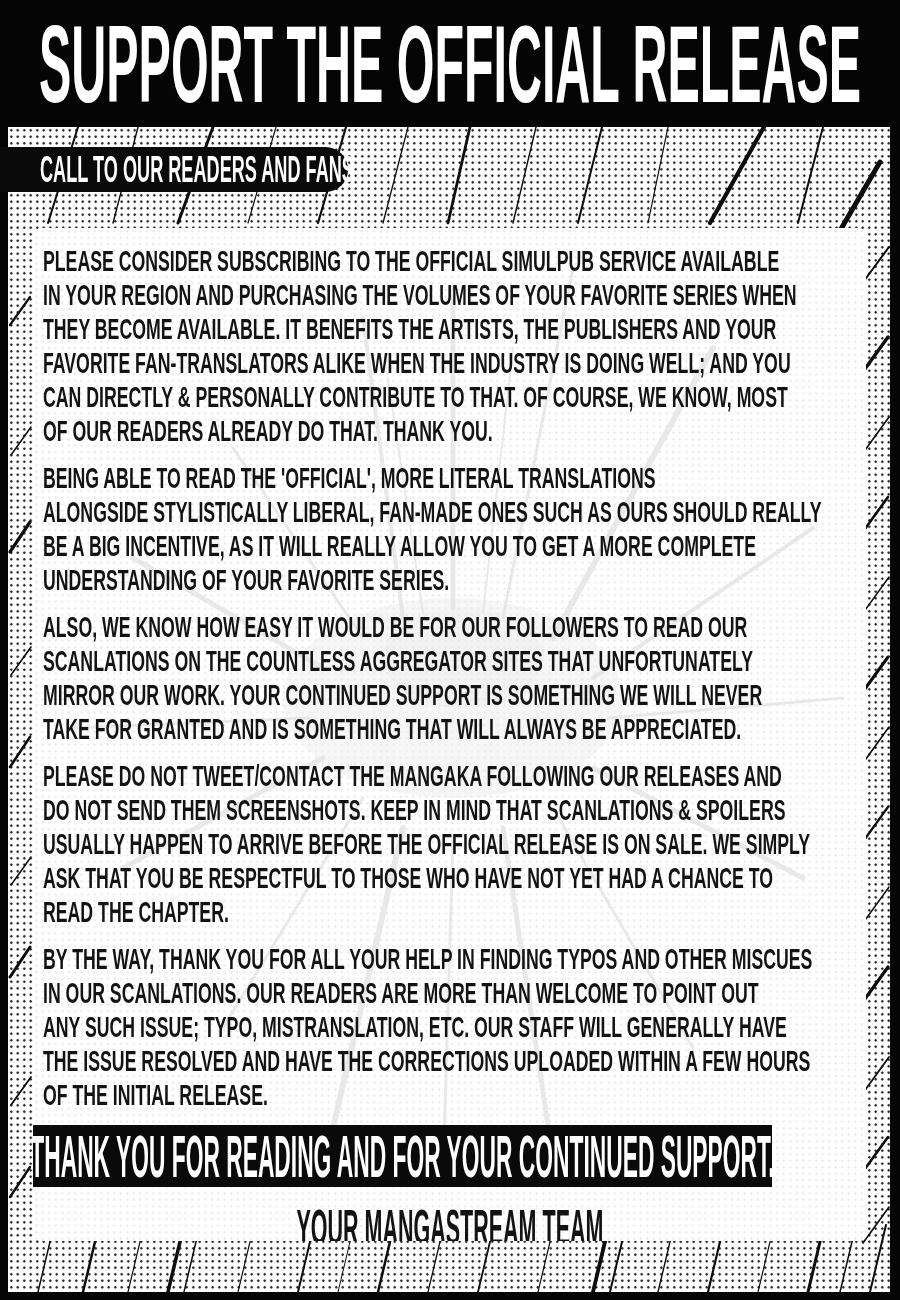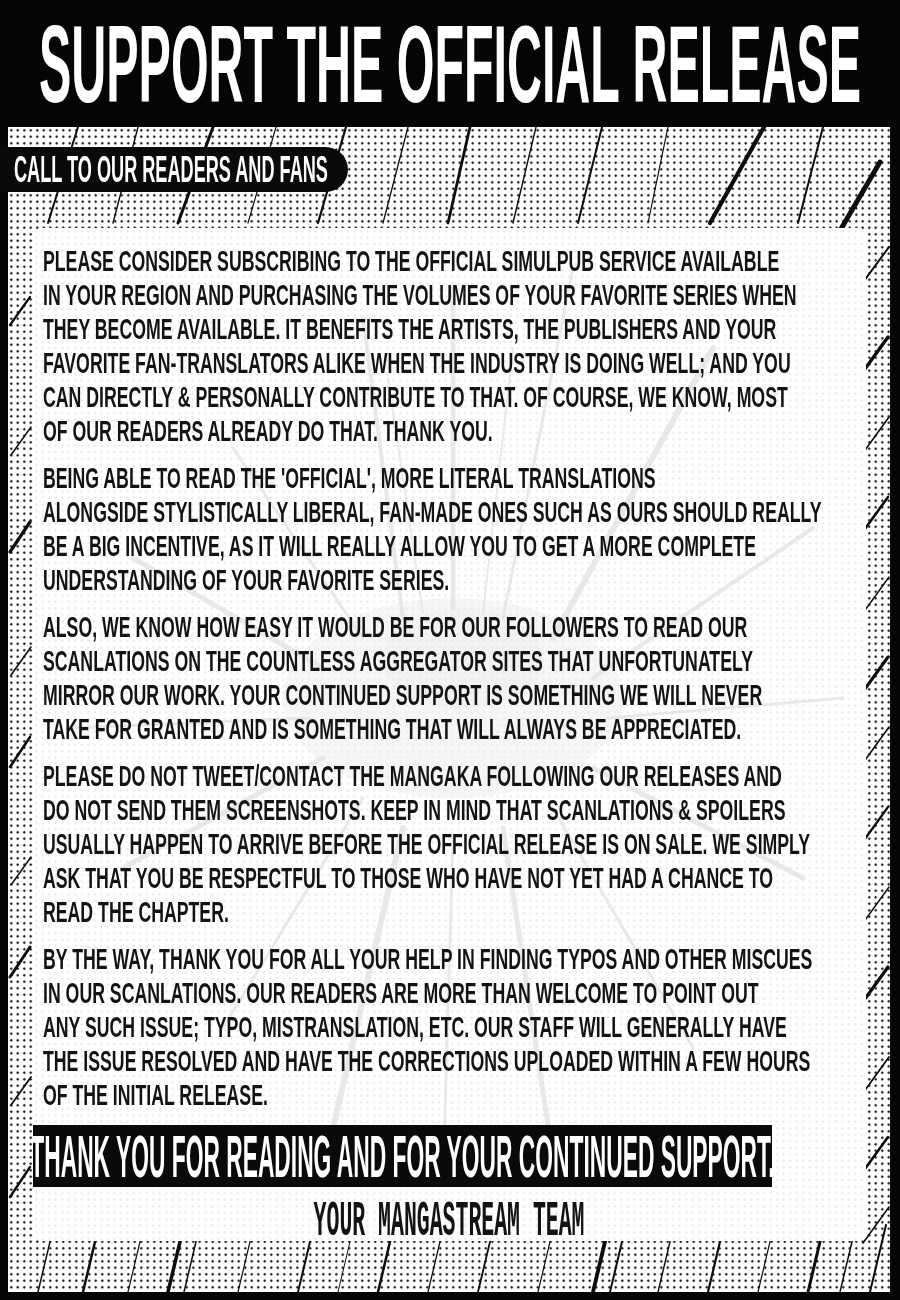--- a/index.html
+++ b/index.html
@@ -23,21 +23,21 @@
   }
   .cond{display:inline-block;white-space:nowrap;font-weight:bold;}
   .title-text{
     font-size:110px;color:#ffffff;letter-spacing:0;
     transform:scale(0.44,1);transform-origin:center center;
   }
   
   .callout{
     position:absolute;left:0;top:147px;width:348px;height:45px;
     background:#0a0a0a;border-radius:0 23px 23px 0;
-    display:flex;align-items:center;padding-left:14px;box-sizing:border-box;
+    display:flex;align-items:center;padding-left:40px;box-sizing:border-box;
   }
   .callout-text{
     font-size:37px;color:#ffffff;
     transform:scale(0.49,1);transform-origin:left center;
   }
   
   .panel{
     position:absolute;left:33px;top:228px;width:833px;height:1013px;
     background-color:#ffffff;
     background-image:radial-gradient(circle,#e9e9e9 1px,transparent 1.15px);
@@ -54,21 +54,21 @@
   .closing-banner{
     margin:2px 0 0 -10px;width:739px;height:62px;background:#0a0a0a;
     display:flex;align-items:center;justify-content:center;
   }
   .closing-text{
     font-size:60px;color:#ffffff;
     transform:scale(0.38,1);transform-origin:center center;
   }
   .signature{
     margin:12px 0 3px -10px;width:833px;height:44px;
-    display:flex;align-items:center;justify-content:center;font-family:Liberation Mono, monospace;
+    display:flex;justify-content:center;
   }
   .signature-text{
     font-size:50px;color:#131313;
     transform:scale(0.43,1);transform-origin:center center;
   }
 </style>
 </head>
 <body>
 
 <div class="page">

